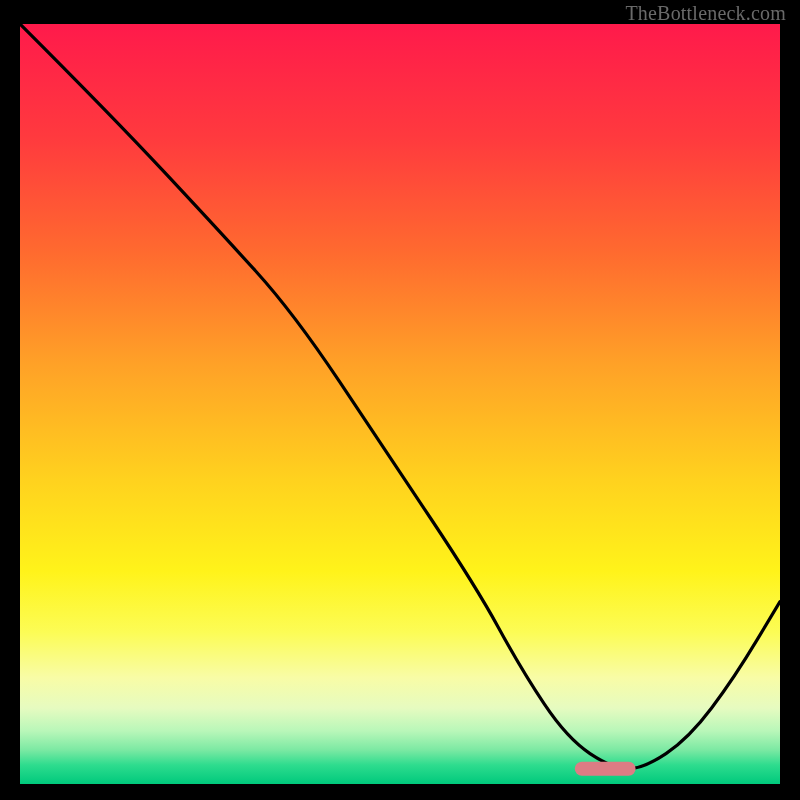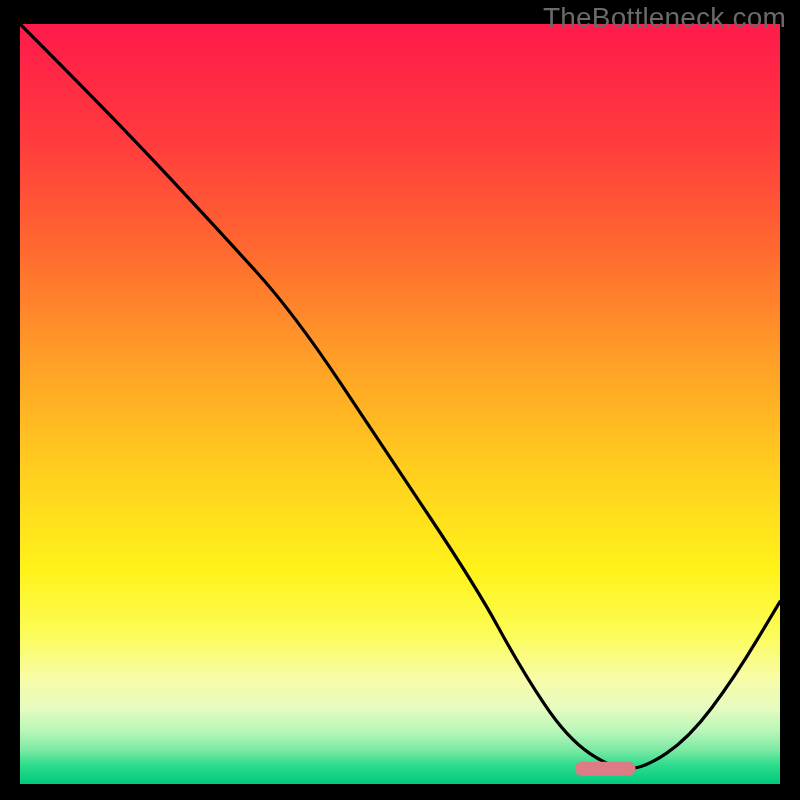--- a/index.html
+++ b/index.html
@@ -8,25 +8,26 @@
     width: 800px;
     height: 800px;
     background: #000;
     overflow: hidden;
     font-family: Arial, Helvetica, sans-serif;
   }
   .watermark {
     position: absolute;
     top: 2px;
     right: 14px;
-    font-size: 28px;
+    font-size: 20px;
     font-weight: 500;
     color: #6a6a6a;
     letter-spacing: 0.2px;
     z-index: 10;
+    font-family: Liberation Serif, serif;
   }
   .plot-frame {
     position: absolute;
     left: 20px;
     top: 24px;
     width: 760px;
     height: 760px;
     background: #000;
   }
   svg {

